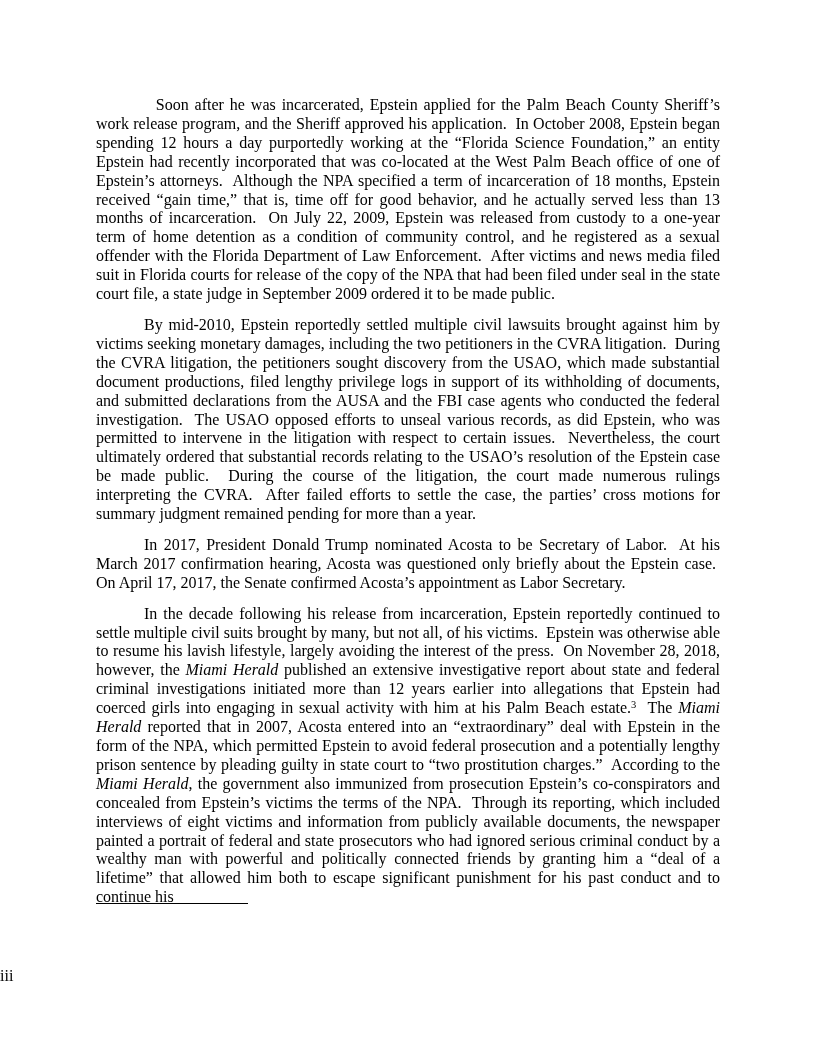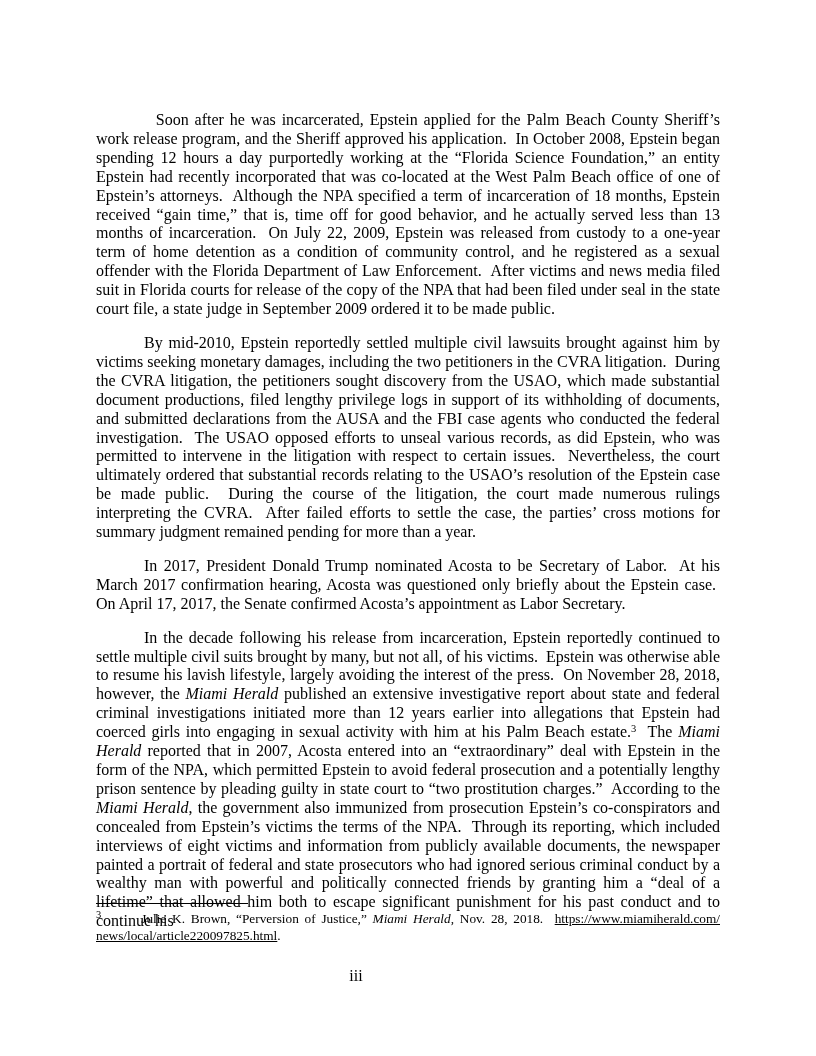--- a/index.html
+++ b/index.html
@@ -17,21 +17,21 @@
     font-size: 16px;
     overflow: hidden;
   }
   .content {
     position: absolute;
     left: 96px;
     top: 96px;
     width: 624px;
   }
   p.para {
-    margin: 15px 0 12px 0;
+    margin: 0 0 12px 0;
     text-align: justify;
     text-indent: 48px;
     line-height: 18.9px;
   }
   .italic { font-style: italic; font-family: Liberation Serif, serif; }
   .sup {
     font-size: 10.5px;
     line-height: 0;
     position: relative;
     top: -5px;
@@ -61,35 +61,34 @@
   .link {
     color: #000000;
     text-decoration: underline;
     word-break: keep-all;
   }
   .page-number {
     position: absolute;
     top: 966px;
     left: 0;
     width: 712px;
-    text-align: center;
+    text-align: left;
     font-size: 16px;
     line-height: 19px;
   }
 </style>
 </head>
 <body>
 
 <div class="page">
   <div class="content" id="paragraphs">
       <p class="para"><span class="">&nbsp;&nbsp;Soon after he was incarcerated, Epstein applied for the Palm Beach County Sheriff’s work release program, and the Sheriff approved his application.&nbsp; In October 2008, Epstein began spending 12 hours a day purportedly working at the “Florida Science Foundation,” an entity Epstein had recently incorporated that was co-located at the West Palm Beach office of one of Epstein’s attorneys.&nbsp; Although the NPA specified a term of incarceration of 18 months, Epstein received “gain time,” that is, time off for good behavior, and he actually served less than 13 months of incarceration.&nbsp; On July 22, 2009, Epstein was released from custody to a one-year term of home detention as a condition of community control, and he registered as a sexual offender with the Florida Department of Law Enforcement.&nbsp; After victims and news media filed suit in Florida courts for release of the copy of the NPA that had been filed under seal in the state court file, a state judge in September 2009 ordered it to be made public.</span></p>
       <p class="para"><span class="">By mid-2010, Epstein reportedly settled multiple civil lawsuits brought against him by victims seeking monetary damages, including the two petitioners in the CVRA litigation.&nbsp; During the CVRA litigation, the petitioners sought discovery from the USAO, which made substantial document productions, filed lengthy privilege logs in support of its withholding of documents, and submitted declarations from the AUSA and the FBI case agents who conducted the federal investigation.&nbsp; The USAO opposed efforts to unseal various records, as did Epstein, who was permitted to intervene in the litigation with respect to certain issues.&nbsp; Nevertheless, the court ultimately ordered that substantial records relating to the USAO’s resolution of the Epstein case be made public.&nbsp; During the course of the litigation, the court made numerous rulings interpreting the CVRA.&nbsp; After failed efforts to settle the case, the parties’ cross motions for summary judgment remained pending for more than a year.</span></p>
       <p class="para"><span class="">In 2017, President Donald Trump nominated Acosta to be Secretary of Labor.&nbsp; At his March 2017 confirmation hearing, Acosta was questioned only briefly about the Epstein case.&nbsp; On April 17, 2017, the Senate confirmed Acosta’s appointment as Labor Secretary.</span></p>
       <p class="para"><span class="">In the decade following his release from incarceration, Epstein reportedly continued to settle multiple civil suits brought by many, but not all, of his victims.&nbsp; Epstein was otherwise able to resume his lavish lifestyle, largely avoiding the interest of the press.&nbsp; On November 28, 2018, however, the </span><span class="italic">Miami Herald</span><span class=""> published an extensive investigative report about state and federal criminal investigations initiated more than 12 years earlier into allegations that Epstein had coerced girls into engaging in sexual activity with him at his Palm Beach estate.</span><sup class="sup">3</sup><span class="">&nbsp; The </span><span class="italic">Miami Herald</span><span class=""> reported that in 2007, Acosta entered into an “extraordinary” deal with Epstein in the form of the NPA, which permitted Epstein to avoid federal prosecution and a potentially lengthy prison sentence by pleading guilty in state court to “two prostitution charges.”&nbsp; According to the </span><span class="italic">Miami Herald</span><span class="">, the government also immunized from prosecution Epstein’s co-conspirators and concealed from Epstein’s victims the terms of the NPA.&nbsp; Through its reporting, which included interviews of eight victims and information from publicly available documents, the newspaper painted a portrait of federal and state prosecutors who had ignored serious criminal conduct by a wealthy man with powerful and politically connected friends by granting him a “deal of a lifetime” that allowed him both to escape significant punishment for his past conduct and to continue his</span></p>
     </div>
 
   <div class="footnote-area">
     <div class="footnote-rule"></div>
-    <div class="footnote" id="footnote"><sup class="sup">3</sup><span class="fn-tab"></span><span class="">Julie K. Brown, “Perversion of Justice,” </span><span class="italic">Miami Herald</span><span class="">, Nov. 28, 2018.&nbsp; </span><span class="link">https://www.miamiherald.com/​news/​local/​article220097825.html</span><span class="">.</span></div>
   </div>
 
   <div class="page-number">iii</div>
 </div>
 
 </body></html>

